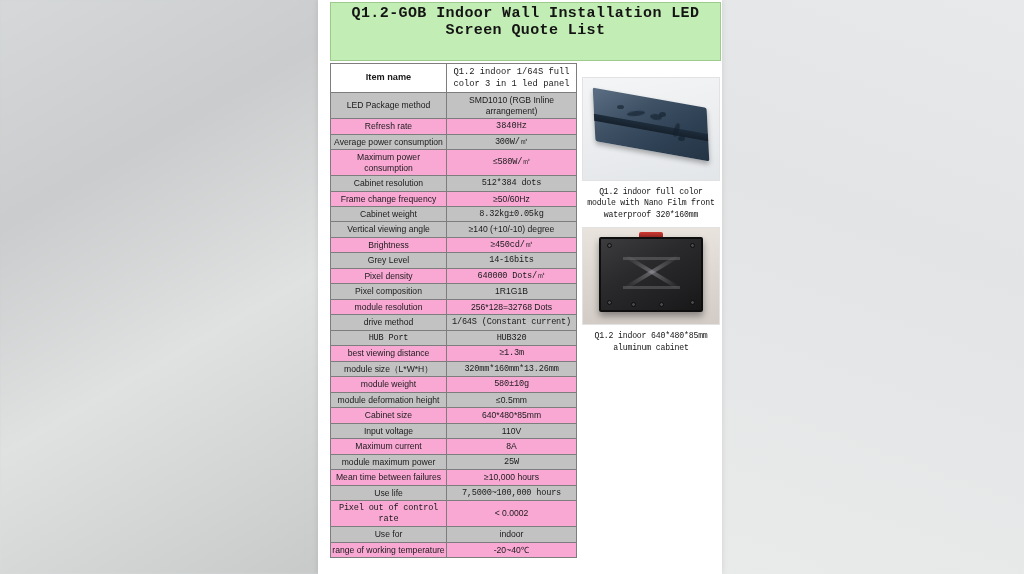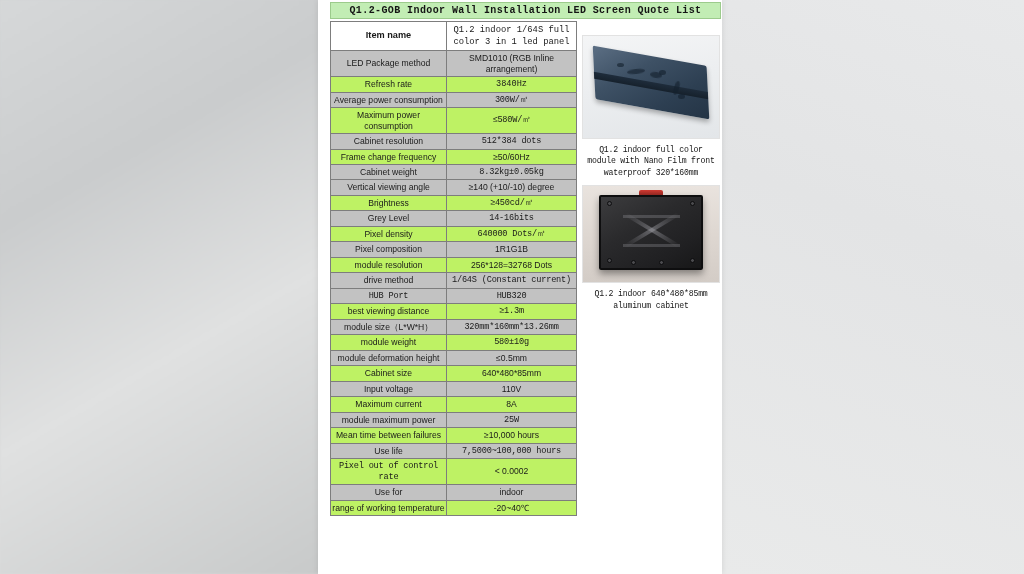--- a/index.html
+++ b/index.html
@@ -43,24 +43,24 @@
     box-shadow: 0 0 6px rgba(0,0,0,0.10);
   }
 
   .title-bar {
     margin: 2px 1px 2px 12px;
     background: #c2edb4;
     border: 1px solid #9ccb8c;
     text-align: center;
     font-family: "Liberation Mono", monospace;
     font-weight: bold;
-    font-size: 10px;
+    font-size: 15px;
     letter-spacing: 0.4px;
     color: #141414;
-    padding: 2px 0 1px 0;
+    padding: 2px 0 20px 0;
     line-height: 1.15;
   }
 
   .subtitle {
     margin: 0 1px 1px 12px;
     border: 1px solid #9a9a9a;
     border-top: none;
     font-family: "Liberation Mono", monospace;
     font-size: 10.3px;
     color: #1a1a1a;
@@ -89,21 +89,21 @@
     padding: 2px 1px;
     line-height: 1.22;
     vertical-align: middle;
     text-align: center;
     word-wrap: break-word;
   }
   td.k { width: 116px; }
   td.v { width: 130px; margin-left: 44px; }
 
   tr.shade td { background: #c2c2c2; }
-  tr.plain td { background: #bef264; }
+  tr.plain td { background: #f9a8d4; }
 
   
   tr.hdr td.k {
     font-weight: bold;
     font-size: 9.2px;
     background: #ffffff;
   }
   tr.hdr td.v {
     font-family: "Liberation Mono", monospace;
     font-size: 8.8px;

